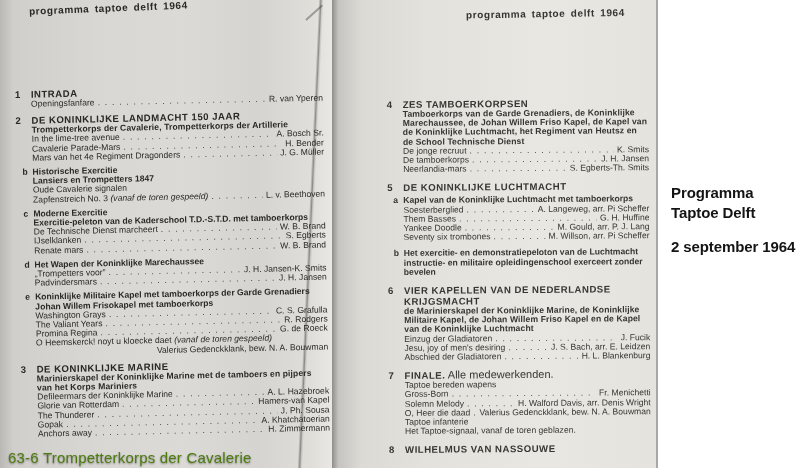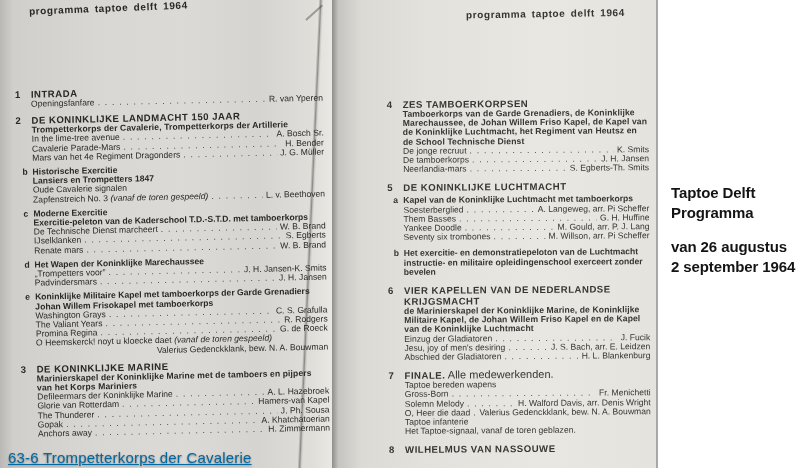--- a/index.html
+++ b/index.html
@@ -287,23 +287,22 @@
             <span class="dots"></span>
             <span class="comp">Valerius Gedenckklank, bew. N. A. Bouwman</span>
           </div>
           <div class="ln pl"><span class="tx">Taptoe infanterie</span></div>
           <div class="ln pl"><span class="tx">Het Taptoe-signaal, vanaf de toren geblazen.</span></div>
           <div class="gap" style="height: 7px;"></div>
           <div class="ln h"><span class="num">8</span><span class="ht">WILHELMUS VAN NASSOUWE</span></div>
         </div>
     </div>
 
-    <div class="caption" style="color: #0369a1; text-decoration: underline;">63-6 Trompetterkorps der Cavalerie</div>
+    <div class="caption" style="color: #4d7c0f;">63-6 Trompetterkorps der Cavalerie</div>
   </div>
 
   <div class="sidebar" id="sidebar" style="color: rgb(20, 20, 20);">
+      <div class="sline">Programma</div>
       <div class="sline">Taptoe Delft</div>
-      <div class="sline">Programma</div>
       <div class="sline empty"></div>
-      <div class="sline">van 26 augustus</div>
       <div class="sline">2 september 1964</div>
     </div>
 </div>
 
 </body></html>

